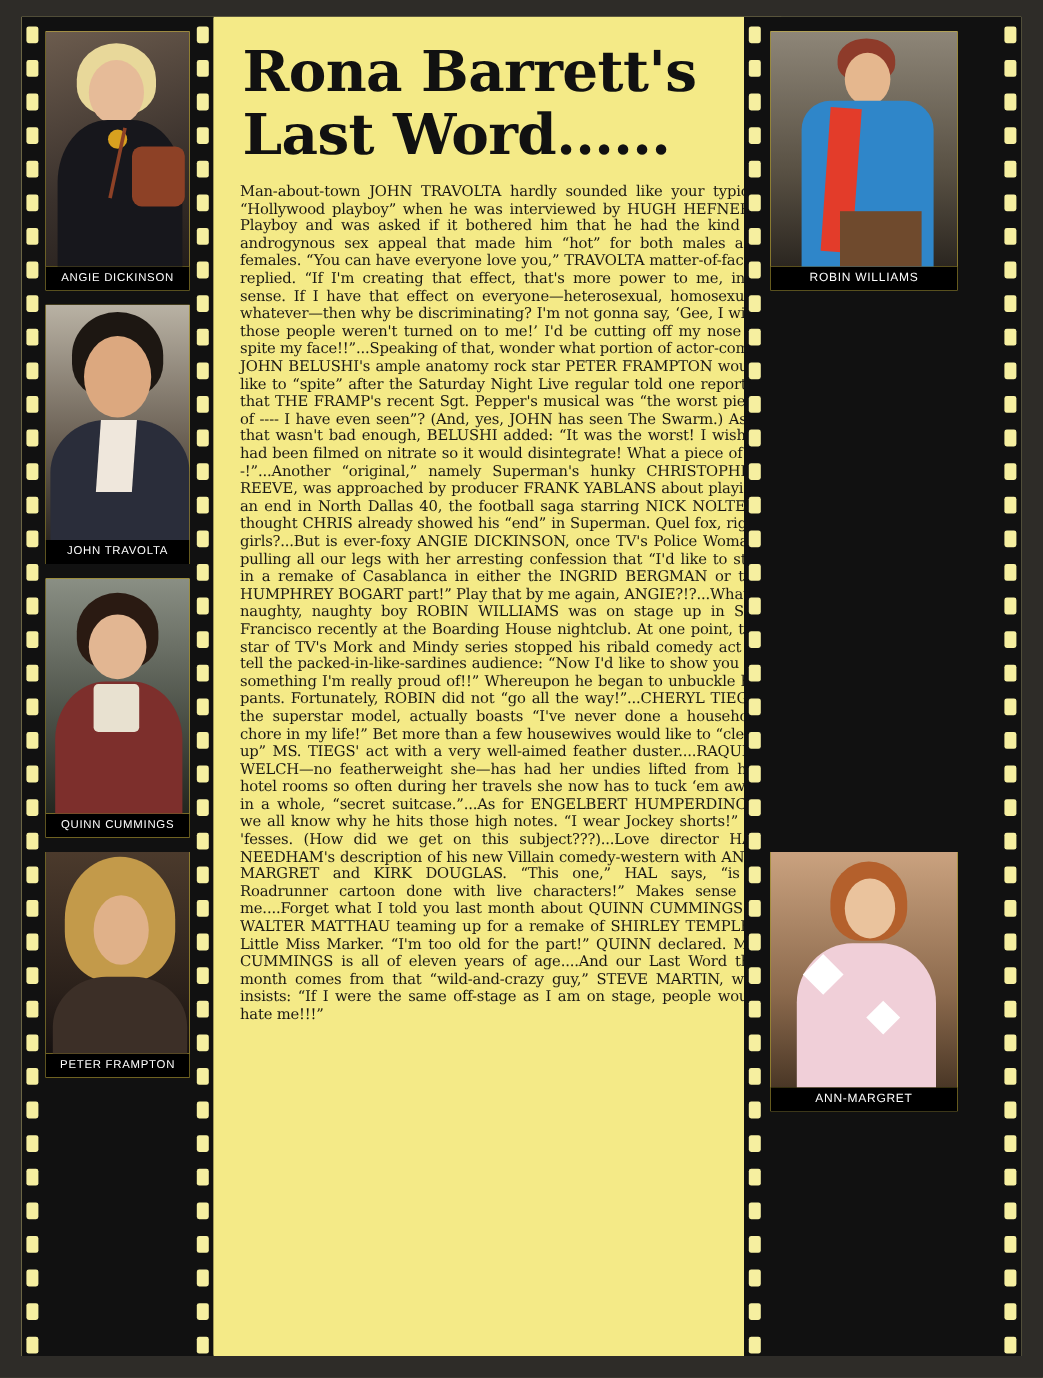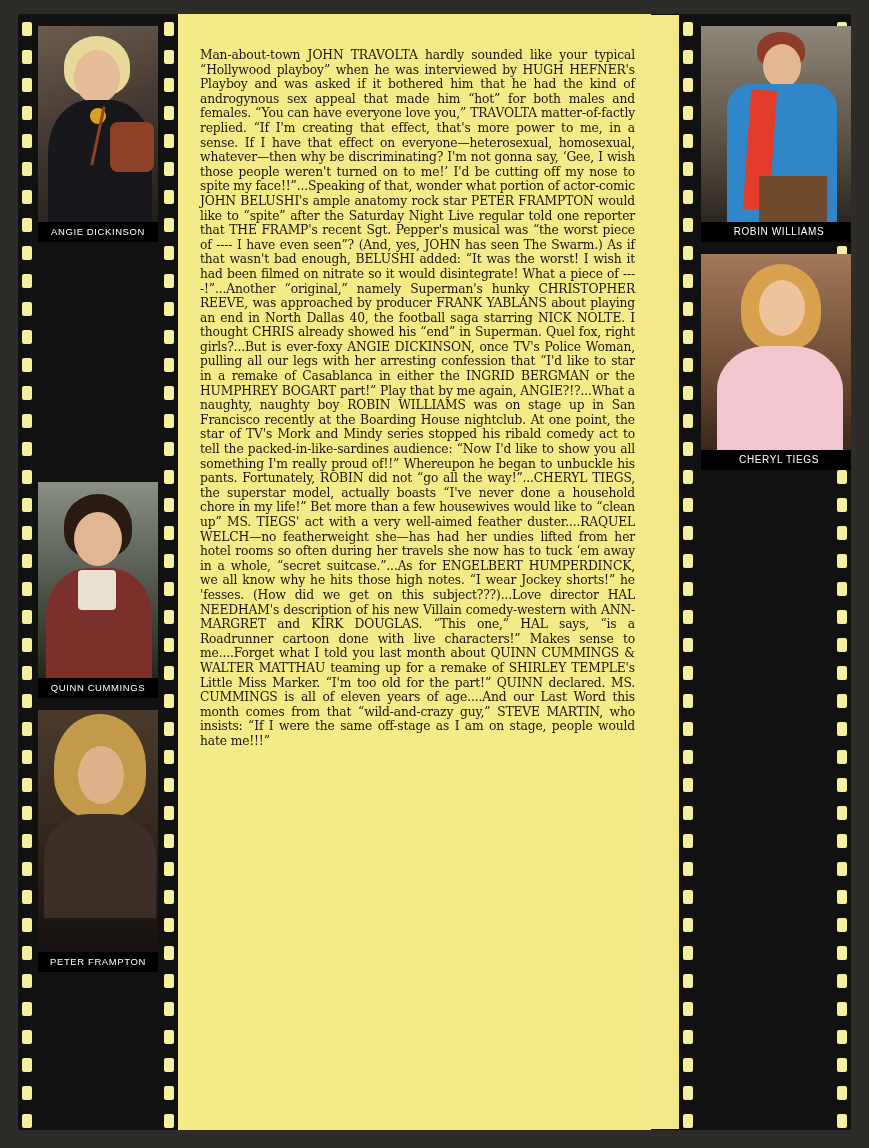--- a/index.html
+++ b/index.html
@@ -33,21 +33,21 @@
   }
   
   .filmstrip {
     position: absolute;
     top: 0;
     width: 160px;
     height: 100%;
     background: #111;
   }
   .filmstrip.left { left: 0; }
-  .filmstrip.right { right: 0; width: 172px; }
+  .filmstrip.right { right: 0; width: 231px; }
 
   .perf {
     position: absolute;
     top: 0;
     width: 14px;
     height: 100%;
   }
   .perf .hole {
     position: absolute;
     left: 2px;
@@ -230,45 +230,59 @@
           <div class="hair" style="left:26px;top:10px;width:66px;height:60px;background:#e8d89a"></div>
           <div class="head" style="left:36px;top:24px;width:46px;height:54px;background:#e6bb98"></div>
           <div class="torso" style="left:10px;top:74px;width:104px;height:130px;background:#17171c"></div>
           <div style="position:absolute;left:52px;top:82px;width:16px;height:16px;border-radius:50%;background:#d8a11f"></div>
           <div style="position:absolute;left:72px;top:96px;width:44px;height:50px;border-radius:8px;background:#8d4126"></div>
           <div style="position:absolute;left:58px;top:84px;width:40px;height:60px;border-left:3px solid #8d4126;transform:rotate(12deg)"></div>
         </div>
         <div class="caption">ANGIE DICKINSON</div>
       </div>
 
+      <div class="frame" style="top:240px;height:216px">
+        <div class="photo">
+          <div class="bg-a" style="background:linear-gradient(180deg,#b9b2a4,#6e6458 55%,#2c2722)"></div>
+          <div class="hair" style="left:22px;top:6px;width:76px;height:72px;background:#1d1712"></div>
+          <div class="head" style="left:32px;top:26px;width:56px;height:68px;background:#dca87f"></div>
+          <div class="torso" style="left:4px;top:96px;width:116px;height:110px;background:#2a2d3a"></div>
+          <div style="position:absolute;left:44px;top:96px;width:30px;height:60px;background:#efe7dc;transform:skewX(-4deg)"></div>
+        </div>
+        <div class="caption">JOHN TRAVOLTA</div>
+      </div>
 
       <div class="frame" style="top:468px;height:216px">
         <div class="photo">
           <div class="bg-a" style="background:linear-gradient(180deg,#8a8f84,#4a4f46 60%,#23261f)"></div>
           <div class="hair" style="left:26px;top:12px;width:68px;height:64px;background:#2a1a12"></div>
           <div class="head" style="left:36px;top:30px;width:48px;height:54px;background:#e2b692"></div>
           <div class="torso" style="left:8px;top:86px;width:106px;height:120px;background:#7d2f2c"></div>
           <div style="position:absolute;left:40px;top:88px;width:38px;height:40px;background:#e8e1d0;border-radius:4px"></div>
         </div>
         <div class="caption">QUINN CUMMINGS</div>
       </div>
 
-      <div class="frame" style="top:696px;height:262px">
+      <div class="frame" style="top:696px;height:188px">
         <div class="photo">
           <div class="bg-a" style="background:linear-gradient(180deg,#4b3a2c,#2a201a 70%,#161110)"></div>
           <div class="hair" style="left:16px;top:4px;width:92px;height:104px;background:#c39a4a"></div>
           <div class="head" style="left:40px;top:36px;width:46px;height:58px;background:#e0b189"></div>
           <div class="torso" style="left:6px;top:104px;width:112px;height:104px;background:#3c2f27"></div>
         </div>
         <div class="caption">PETER FRAMPTON</div>
       </div>
 
     </div>
 
     <div class="article">
+      <div class="title">
+        <span>Rona Barrett's</span>
+        <span class="l2">Last Word......</span>
+      </div>
       <div class="body">Man-about-town JOHN TRAVOLTA hardly sounded like your typical “Hollywood playboy” when he was interviewed by HUGH HEFNER's Playboy and was asked if it bothered him that he had the kind of androgynous sex appeal that made him “hot” for both males and females. “You can have everyone love you,” TRAVOLTA matter-of-factly replied. “If I'm creating that effect, that's more power to me, in a sense. If I have that effect on everyone—heterosexual, homosexual, whatever—then why be discriminating? I'm not gonna say, ‘Gee, I wish those people weren't turned on to me!’ I'd be cutting off my nose to spite my face!!”...Speaking of that, wonder what portion of actor-comic JOHN BELUSHI's ample anatomy rock star PETER FRAMPTON would like to “spite” after the Saturday Night Live regular told one reporter that THE FRAMP's recent Sgt. Pepper's musical was “the worst piece of ---- I have even seen”? (And, yes, JOHN has seen The Swarm.) As if that wasn't bad enough, BELUSHI added: “It was the worst! I wish it had been filmed on nitrate so it would disintegrate! What a piece of ----!”...Another “original,” namely Superman's hunky CHRISTOPHER REEVE, was approached by producer FRANK YABLANS about playing an end in North Dallas 40, the football saga starring NICK NOLTE. I thought CHRIS already showed his “end” in Superman. Quel fox, right girls?...But is ever-foxy ANGIE DICKINSON, once TV's Police Woman, pulling all our legs with her arresting confession that “I'd like to star in a remake of Casablanca in either the INGRID BERGMAN or the HUMPHREY BOGART part!” Play that by me again, ANGIE?!?...What a naughty, naughty boy ROBIN WILLIAMS was on stage up in San Francisco recently at the Boarding House nightclub. At one point, the star of TV's Mork and Mindy series stopped his ribald comedy act to tell the packed-in-like-sardines audience: “Now I'd like to show you all something I'm really proud of!!” Whereupon he began to unbuckle his pants. Fortunately, ROBIN did not “go all the way!”...CHERYL TIEGS, the superstar model, actually boasts “I've never done a household chore in my life!” Bet more than a few housewives would like to “clean up” MS. TIEGS' act with a very well-aimed feather duster....RAQUEL WELCH—no featherweight she—has had her undies lifted from her hotel rooms so often during her travels she now has to tuck ‘em away in a whole, “secret suitcase.”...As for ENGELBERT HUMPERDINCK, we all know why he hits those high notes. “I wear Jockey shorts!” he 'fesses. (How did we get on this subject???)...Love director HAL NEEDHAM's description of his new Villain comedy-western with ANN-MARGRET and KIRK DOUGLAS. “This one,” HAL says, “is a Roadrunner cartoon done with live characters!” Makes sense to me....Forget what I told you last month about QUINN CUMMINGS &amp; WALTER MATTHAU teaming up for a remake of SHIRLEY TEMPLE's Little Miss Marker. “I'm too old for the part!” QUINN declared. MS. CUMMINGS is all of eleven years of age....And our Last Word this month comes from that “wild-and-crazy guy,” STEVE MARTIN, who insists: “If I were the same off-stage as I am on stage, people would hate me!!!”</div>
     </div>
 
     <div class="filmstrip right">
       <div class="perf a">
         <div class="hole" style="top:8px"></div>
           <div class="hole" style="top:36px"></div>
         <div class="hole" style="top:64px"></div>
           <div class="hole" style="top:92px"></div>
         <div class="hole" style="top:120px"></div>
@@ -356,28 +370,30 @@
           <div class="bg-a" style="background:linear-gradient(180deg,#8e8678,#585043 60%,#2b2620)"></div>
           <div class="hair" style="left:56px;top:6px;width:48px;height:36px;background:#8e3b2a"></div>
           <div class="head" style="left:62px;top:18px;width:38px;height:44px;background:#e5b78e"></div>
           <div class="torso" style="left:26px;top:58px;width:110px;height:140px;background:#2f86c9;border-radius:24px 24px 0 0"></div>
           <div style="position:absolute;left:46px;top:64px;width:26px;height:120px;background:#e33c2a;transform:rotate(4deg)"></div>
           <div style="position:absolute;left:58px;top:150px;width:68px;height:48px;background:#6f4a2d"></div>
         </div>
         <div class="caption">ROBIN WILLIAMS</div>
       </div>
 
-      <div class="frame" style="top:240px;height:216px">
-        <div class="photo">
-          <div class="bg-a" style="background:linear-gradient(180deg,#a2785a,#6b4a34 60%,#3a281c)"></div>
-          <div class="hair" style="left:40px;top:10px;width:80px;height:86px;background:#d8a14e"></div>
-          <div class="head" style="left:58px;top:26px;width:46px;height:56px;background:#ecc39a"></div>
-          <div class="torso" style="left:16px;top:92px;width:126px;height:110px;background:#f2c6ce"></div>
-        </div>
-        <div class="caption">CHERYL TIEGS</div>
-      </div>
-
-
+
+
+      <div class="frame" style="top:696px;height:216px">
+        <div class="photo">
+          <div class="bg-a" style="background:linear-gradient(180deg,#caa27f,#8c6a4d 60%,#4a3726)"></div>
+          <div class="hair" style="left:50px;top:8px;width:64px;height:66px;background:#b4602c"></div>
+          <div class="head" style="left:62px;top:22px;width:42px;height:50px;background:#eac39d"></div>
+          <div class="torso" style="left:22px;top:76px;width:116px;height:124px;background:#f0cfd8"></div>
+          <div style="position:absolute;left:32px;top:90px;width:24px;height:24px;background:#fff;transform:rotate(45deg)"></div>
+          <div style="position:absolute;left:84px;top:128px;width:20px;height:20px;background:#fff;transform:rotate(45deg)"></div>
+        </div>
+        <div class="caption">ANN-MARGRET</div>
+      </div>
 
     </div>
 
   </div>
 </div>
 
 </body></html>

